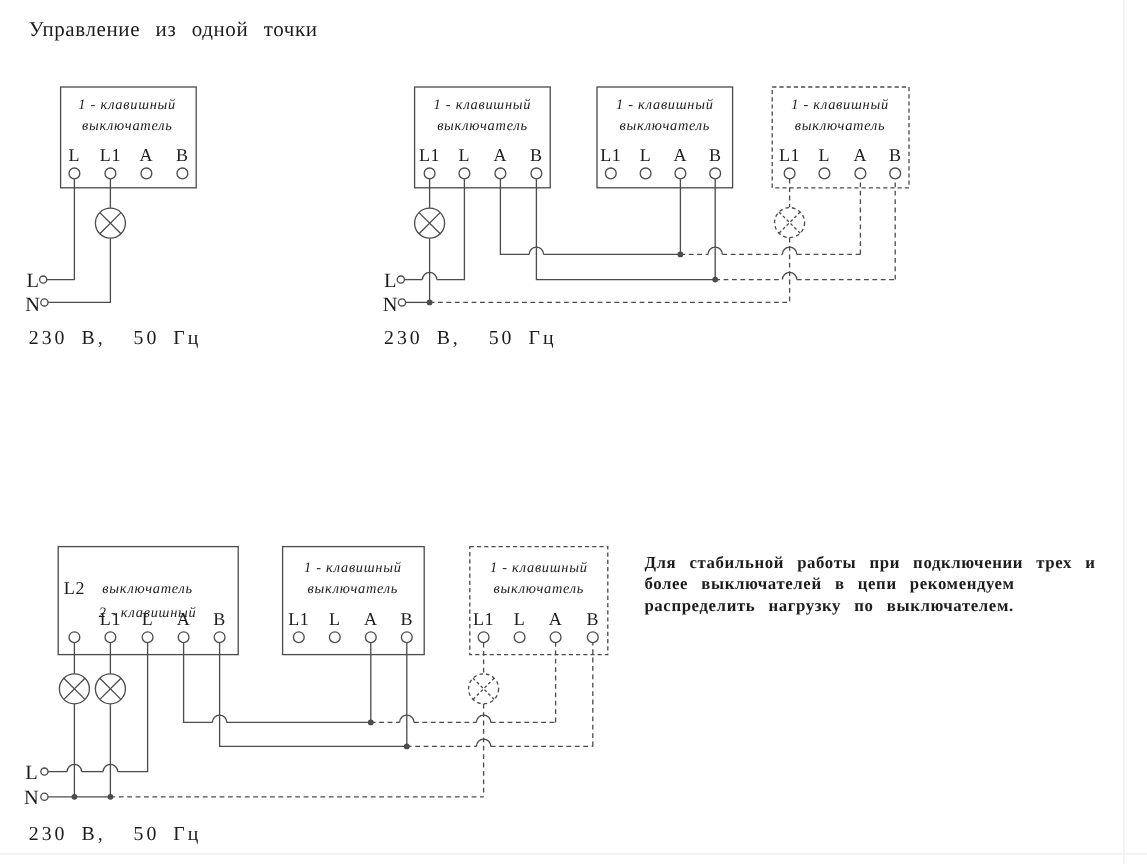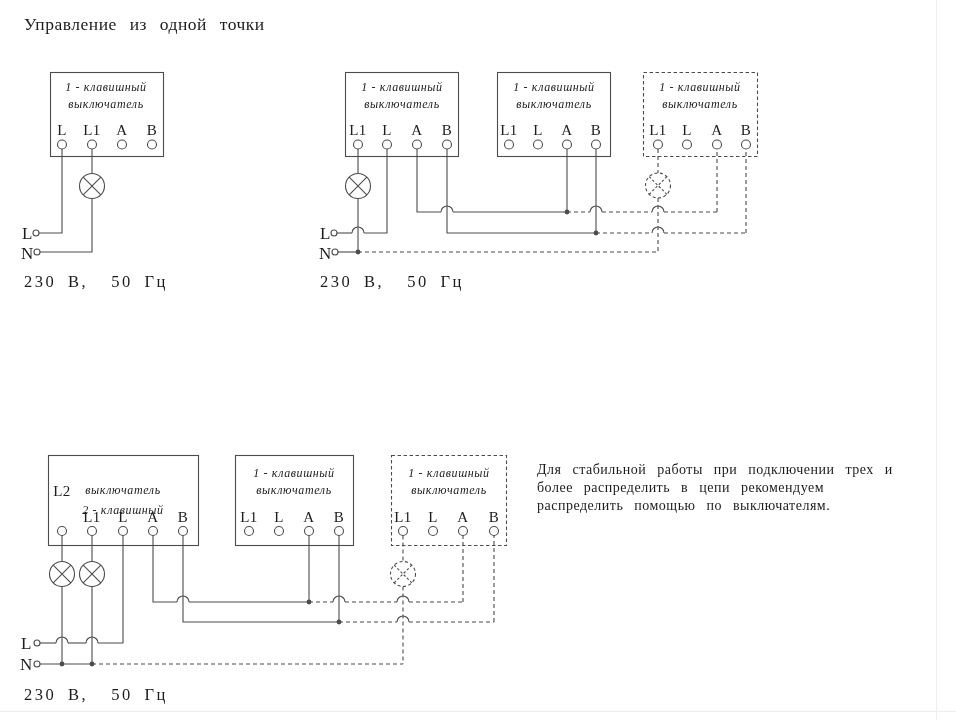--- a/index.html
+++ b/index.html
@@ -6,21 +6,21 @@
   .canvas {
     position:relative; width:956px; height:720px; background:#ffffff;
     font-family:"Liberation Serif", serif; color:#1c1c1c; overflow:hidden;
   }
   .t { position:absolute; white-space:nowrap; }
   .title { font-size:17.5px; letter-spacing:0.5px; word-spacing:8px; }
   .boxlbl { font-size:12px; letter-spacing:0.6px; transform:translateX(-50%);font-style:italic; }
   .term { font-size:15px; letter-spacing:0.5px; transform:translateX(-50%); }
   .lnlbl { font-size:17px; }
   .volt { font-size:16.5px; letter-spacing:2.5px; word-spacing:5px; white-space:pre; }
-  .note { font-size:14px; letter-spacing:0.5px; word-spacing:7px; }
+  .note { font-size:14px; letter-spacing:0.5px; word-spacing:7px;font-weight:bold; }
   svg.wires { position:absolute; left:0; top:0; }
   .edge-v { position:absolute; left:936px; top:0; width:1px; height:720px; background:#eeeeee; }
   .edge-h { position:absolute; left:0; top:711px; width:956px; height:1px; background:#eeeeee; }
 </style>
 </head>
 <body>
 
 <div class="canvas">
 
   <svg class="wires" width="956" height="720" viewBox="0 0 956 720" fill="none" stroke="#4c4c4c" stroke-width="1.1">
@@ -244,18 +244,18 @@
   <div class="t term" style="left:403px; top:509px;">L1</div>
   <div class="t term" style="left:433px; top:509px;">L</div>
   <div class="t term" style="left:463px; top:509px;">A</div>
   <div class="t term" style="left:494px; top:509px;">B</div>
 
   <div class="t lnlbl" style="left:21px; top:634px;">L</div>
   <div class="t lnlbl" style="left:20px; top:655px;">N</div>
   <div class="t volt" style="left:24px; top:685px;">230 В,  50 Гц</div>
 
   <div class="t note" style="left:537px; top:462px;">Для стабильной работы при подключении трех и</div>
-  <div class="t note" style="left:537px; top:480px;">более распределить в цепи рекомендуем</div>
-  <div class="t note" style="left:537px; top:498px;">распределить помощью по выключателям.</div>
+  <div class="t note" style="left:537px; top:480px;">более выключателей в цепи рекомендуем</div>
+  <div class="t note" style="left:537px; top:498px;">распределить нагрузку по выключателем.</div>
 
   <div class="edge-v"></div>
   <div class="edge-h"></div>
 </div>
 
 </body></html>

